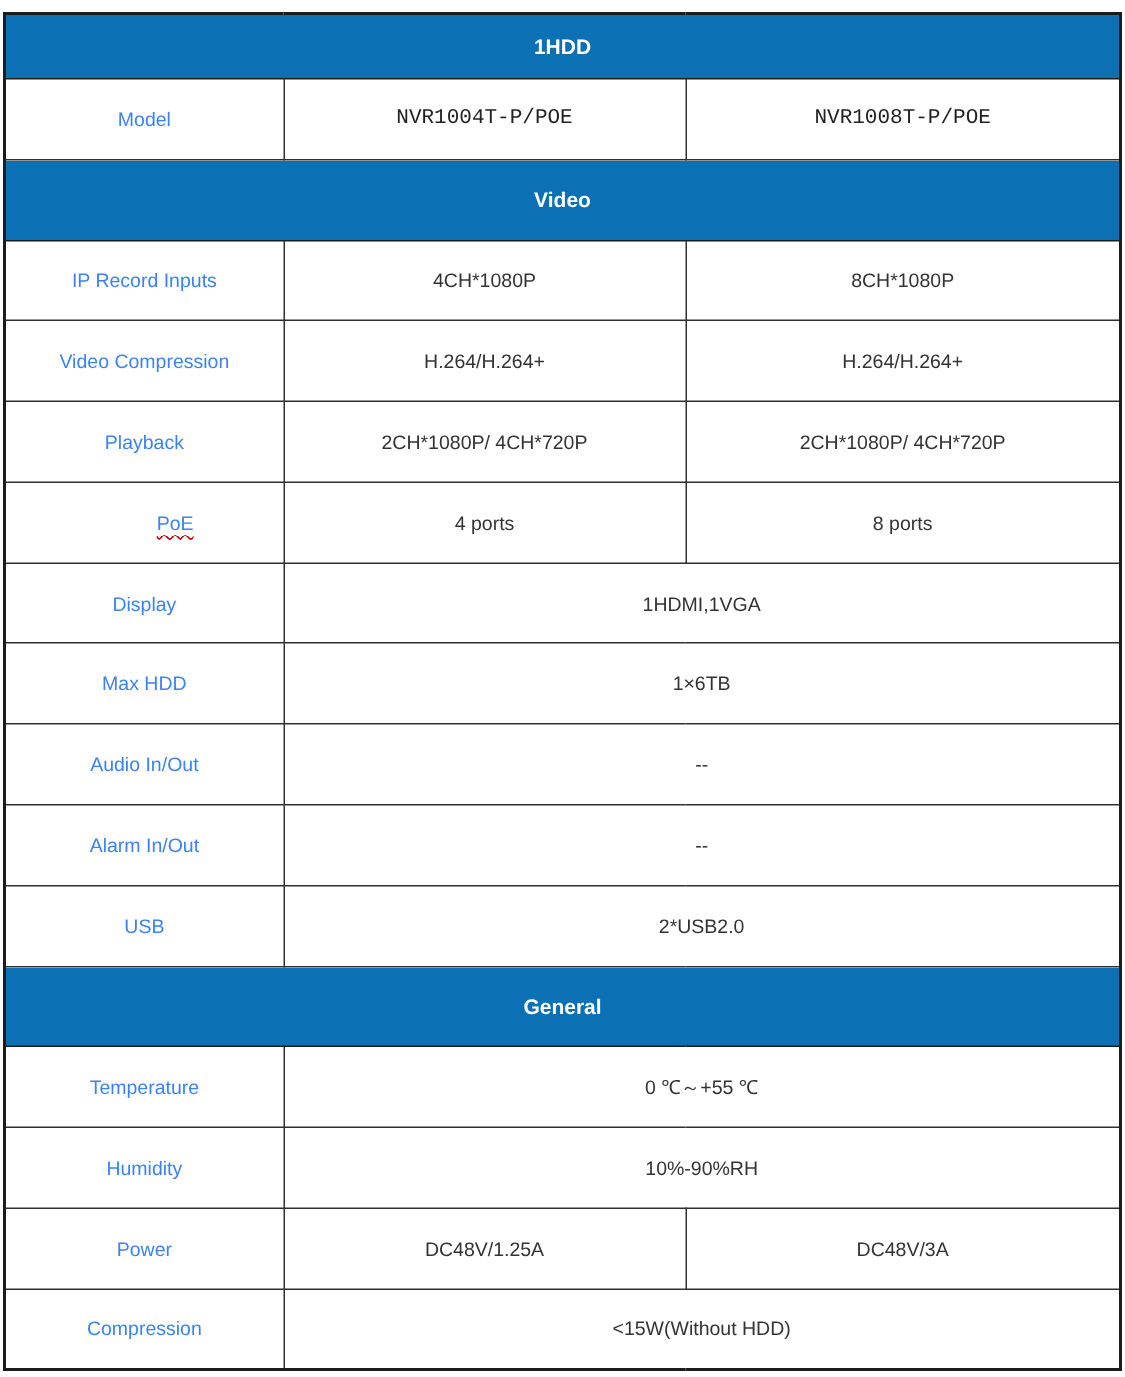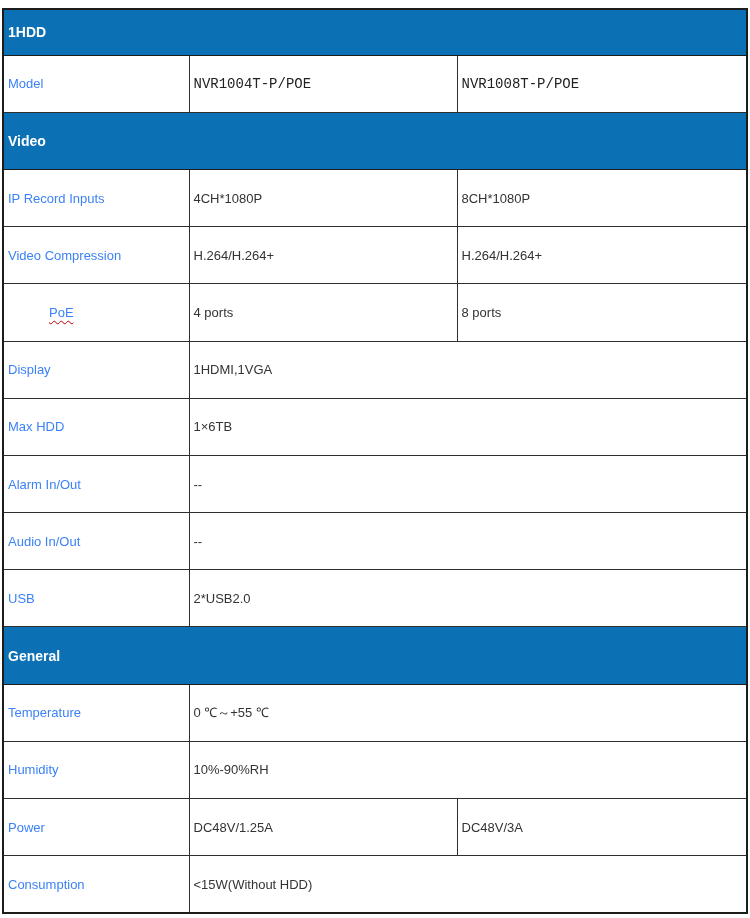--- a/index.html
+++ b/index.html
@@ -25,21 +25,21 @@
     height: 906px;
     border-collapse: collapse;
     table-layout: fixed;
     border: 2px solid var(--outer);
   }
   col.c-label { width: 186px; }
   col.c-val1  { width: 268px; }
   col.c-val2  { width: 290px; }
   td {
     border: 1px solid var(--grid);
-    text-align: left;
+    text-align: center;
     vertical-align: middle;
     font-size: 13px;
     color: var(--text);
     padding: 3px 4px;
     height: 47px;
     background: #ffffff;
     overflow: hidden;
     white-space: nowrap;
   }
   tr.section-row td {
@@ -98,45 +98,50 @@
         <td>8CH*1080P</td>
       </tr>
 
       <tr>
         <td class="label-cell">Video Compression</td>
         <td>H.264/H.264+</td>
         <td>H.264/H.264+</td>
       </tr>
 
 
+      <tr>
+        <td class="label-cell">Playback</td>
+        <td>2CH*1080P/ 4CH*720P</td>
+        <td>2CH*1080P/ 4CH*720P</td>
+      </tr>
 
 
       <tr>
         <td class="label-cell"><span class="squiggle">PoE</span></td>
         <td>4 ports</td>
         <td>8 ports</td>
       </tr>
 
       <tr>
         <td class="label-cell">Display</td>
         <td colspan="2">1HDMI,1VGA</td>
       </tr>
 
       <tr>
         <td class="label-cell">Max HDD</td>
         <td colspan="2">1×6TB</td>
       </tr>
 
       <tr>
-        <td class="label-cell">Alarm In/Out</td>
+        <td class="label-cell">Audio In/Out</td>
         <td colspan="2">--</td>
       </tr>
 
       <tr>
-        <td class="label-cell">Audio In/Out</td>
+        <td class="label-cell">Alarm In/Out</td>
         <td colspan="2">--</td>
       </tr>
 
       <tr>
         <td class="label-cell">USB</td>
         <td colspan="2">2*USB2.0</td>
       </tr>
 
       <tr class="section-row">
         <td colspan="3">General</td>
@@ -152,19 +157,19 @@
         <td colspan="2">10%-90%RH</td>
       </tr>
 
       <tr>
         <td class="label-cell">Power</td>
         <td>DC48V/1.25A</td>
         <td>DC48V/3A</td>
       </tr>
 
       <tr>
-        <td class="label-cell">Consumption</td>
+        <td class="label-cell">Compression</td>
         <td colspan="2">&lt;15W(Without HDD)</td>
       </tr>
 
     </tbody>
   </table>
 </div>
 
 </body></html>

